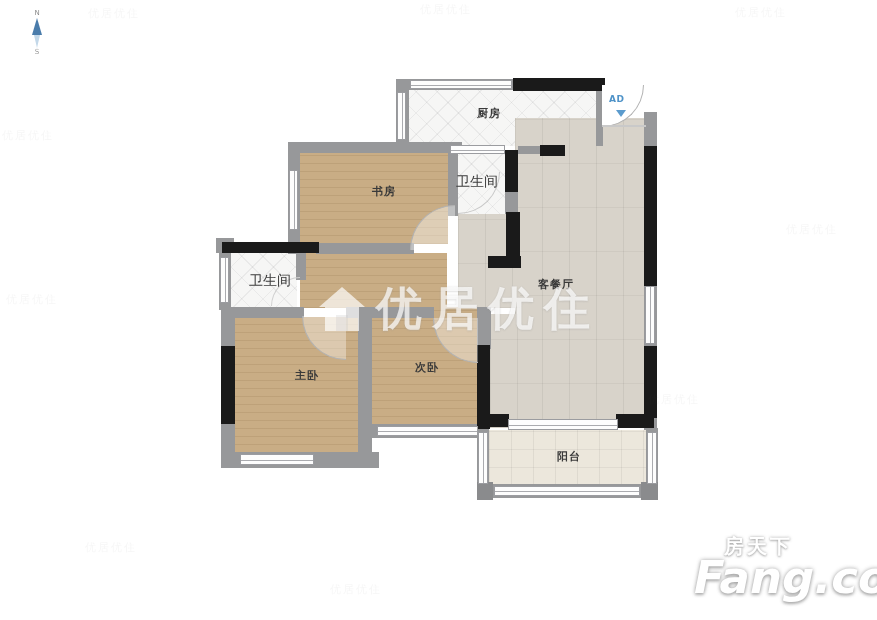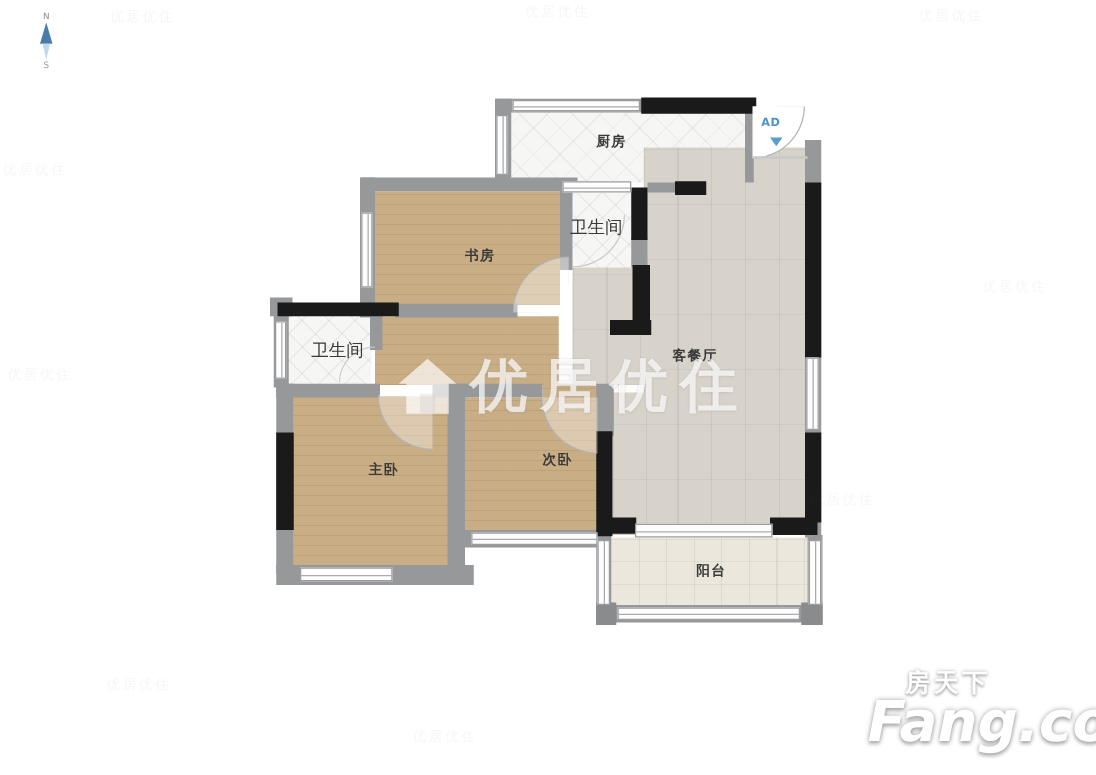--- a/index.html
+++ b/index.html
@@ -113,25 +113,25 @@
   <div class="arc" style="left:602px;top:85px;width:42px;height:42px;border-radius:0 0 100% 0;border-right-width:1px;border-bottom-width:1px;background:#fff"></div>
   <div class="thresh" style="left:602px;top:125px;width:44px;height:2px"></div>
   <div class="arc" style="left:458px;top:172px;width:42px;height:42px;border-radius:0 0 100% 0;border-right-width:1px;border-bottom-width:1px;border-color:#c8c8c8"></div>
   <div class="arc" style="left:410px;top:205px;width:45px;height:45px;border-radius:100% 0 0 0;border-top-width:1px;border-left-width:1px;background:rgba(255,255,255,.4)"></div>
   <div class="arc" style="left:302px;top:316px;width:44px;height:44px;border-radius:0 0 0 100%;border-left-width:1px;border-bottom-width:1px;background:rgba(255,255,255,.35)"></div>
   <div class="arc" style="left:433px;top:318px;width:45px;height:45px;border-radius:0 0 0 100%;border-left-width:1px;border-bottom-width:1px;background:rgba(255,255,255,.35)"></div>
   <div class="arc" style="left:271px;top:277px;width:29px;height:29px;border-radius:100% 0 0 0;border-top-width:1px;border-left-width:1px;border-color:#cfcfcf"></div>
 
   <div class="lbl" style="left:477px;top:106px">厨房</div>
   <div class="lbl sm" style="left:456px;top:173px">卫生间</div>
-  <div class="lbl" style="left:372px;top:197px">书房</div>
+  <div class="lbl" style="left:372px;top:184px">书房</div>
   <div class="lbl" style="left:538px;top:277px">客餐厅</div>
   <div class="lbl sm" style="left:249px;top:272px">卫生间</div>
   <div class="lbl" style="left:295px;top:368px">主卧</div>
-  <div class="lbl" style="left:434px;top:360px">次卧</div>
+  <div class="lbl" style="left:415px;top:360px">次卧</div>
   <div class="lbl" style="left:557px;top:449px">阳台</div>
 
   <div class="abs compass">
     <div class="nl">N</div>
     <div class="needle-top"></div>
     <div class="needle-bot"></div>
     <div class="sl">S</div>
   </div>
 
   <div class="abs ad">AD</div>

